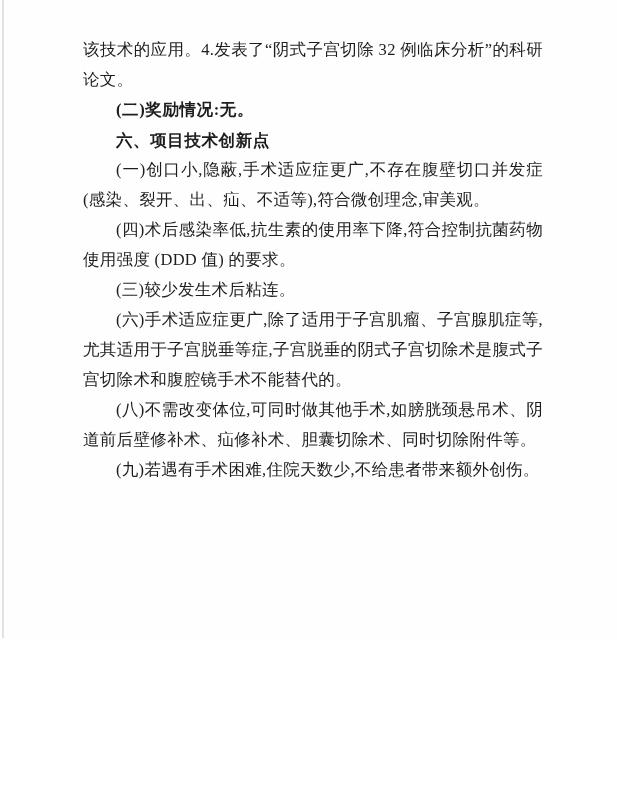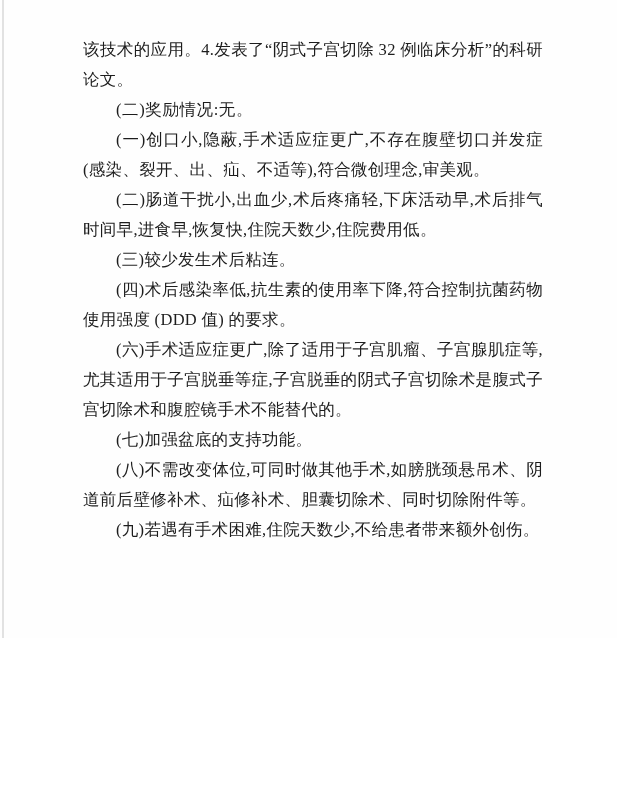--- a/index.html
+++ b/index.html
@@ -42,43 +42,42 @@
   }
   .para.indent {
     text-indent: 2em;
   }
   .para.heading {
     font-family: "Liberation Sans", "DejaVu Sans", sans-serif;
     font-weight: 700;
     letter-spacing: 0.6px;
   }
   .para.subheading_bold {
-    font-weight: 400;
+    font-weight: 700;
     letter-spacing: 0.6px;
   }
   .footer {
     position: absolute;
     left: 74px;
     top: 745px;
     font-size: 20px;
     letter-spacing: 1.5px;
     color: #222222;
   }
 </style>
 </head>
 <body>
 
 <div class="page">
   <div class="scan-edge"></div>
   <div class="content" id="doc-body">
       <p class="para body">该技术的应用。4.发表了“阴式子宫切除 32 例临床分析”的科研论文。</p>
       <p class="para subheading_bold indent">(二)奖励情况:无。</p>
+      <p class="para heading indent">六、项目技术创新点</p>
       <p class="para body indent">(一)创口小,隐蔽,手术适应症更广,不存在腹壁切口并发症(感染、裂开、出、疝、不适等),符合微创理念,审美观。</p>
-      <p class="para body indent">(二)肠道干扰小,出血少,术后疼痛轻,下床活动早,术后排气时间早,进食早,恢复快,住院天数少,住院费用低。</p>
+      <p class="para body indent">(四)术后感染率低,抗生素的使用率下降,符合控制抗菌药物使用强度 (DDD 值) 的要求。</p>
       <p class="para body indent">(三)较少发生术后粘连。</p>
-      <p class="para body indent">(四)术后感染率低,抗生素的使用率下降,符合控制抗菌药物使用强度 (DDD 值) 的要求。</p>
       <p class="para body indent">(六)手术适应症更广,除了适用于子宫肌瘤、子宫腺肌症等,尤其适用于子宫脱垂等症,子宫脱垂的阴式子宫切除术是腹式子宫切除术和腹腔镜手术不能替代的。</p>
-      <p class="para body indent">(七)加强盆底的支持功能。</p>
       <p class="para body indent">(八)不需改变体位,可同时做其他手术,如膀胱颈悬吊术、阴道前后壁修补术、疝修补术、胆囊切除术、同时切除附件等。</p>
       <p class="para body indent">(九)若遇有手术困难,住院天数少,不给患者带来额外创伤。</p>
     </div>
   <div class="footer">- 13 -</div>
 </div>
 
 </body></html>

